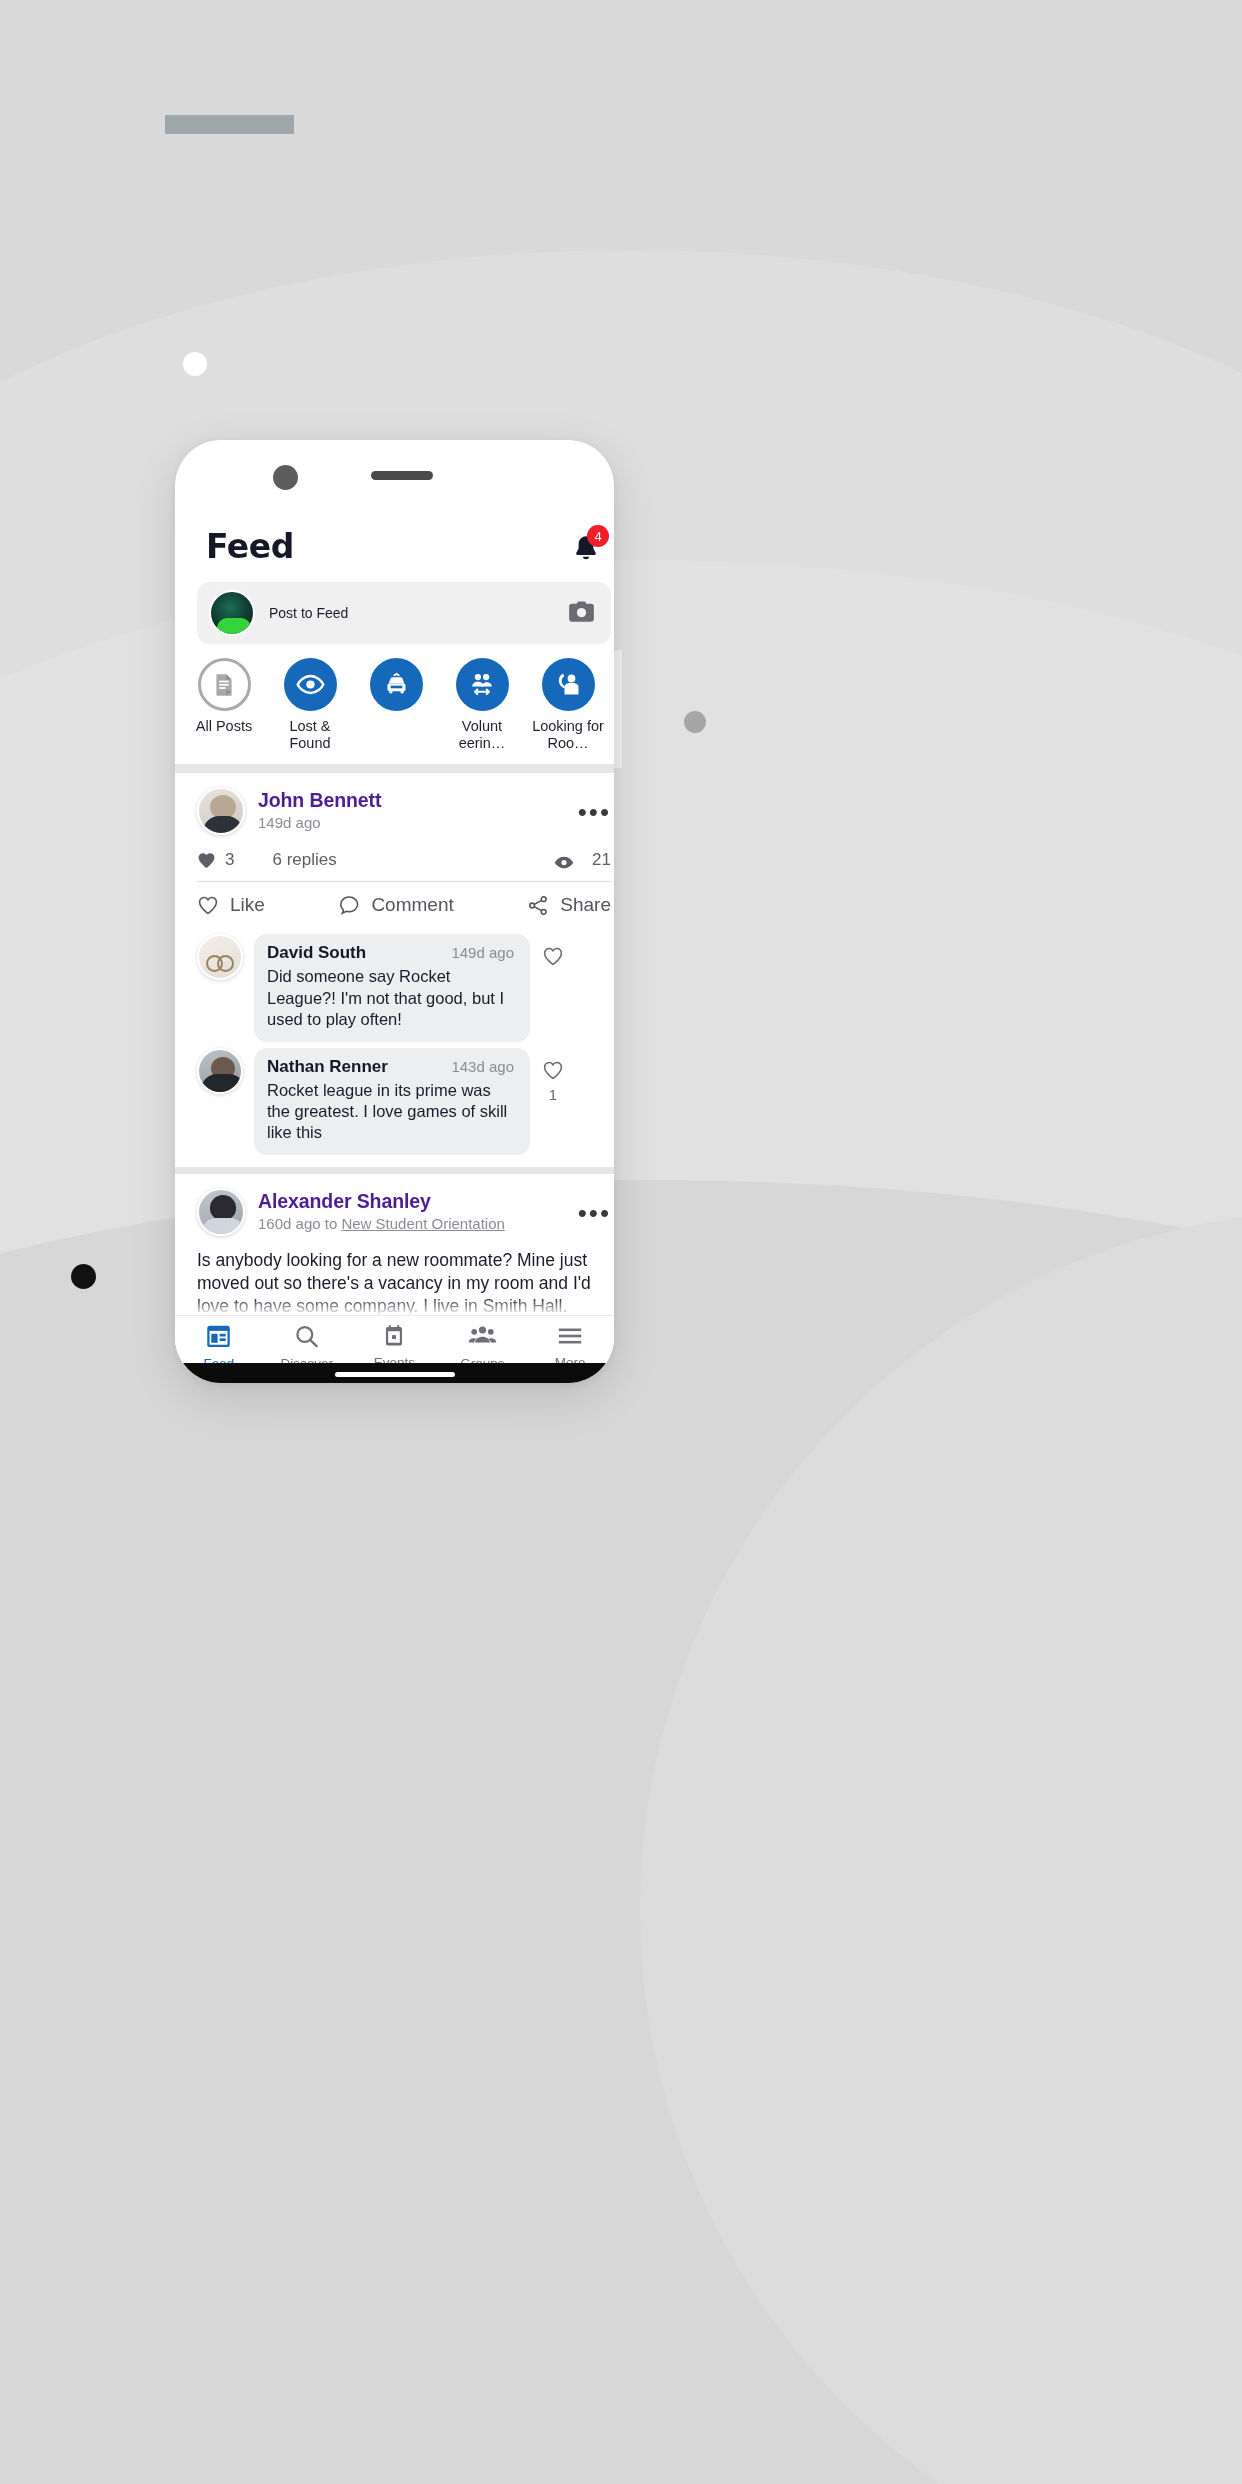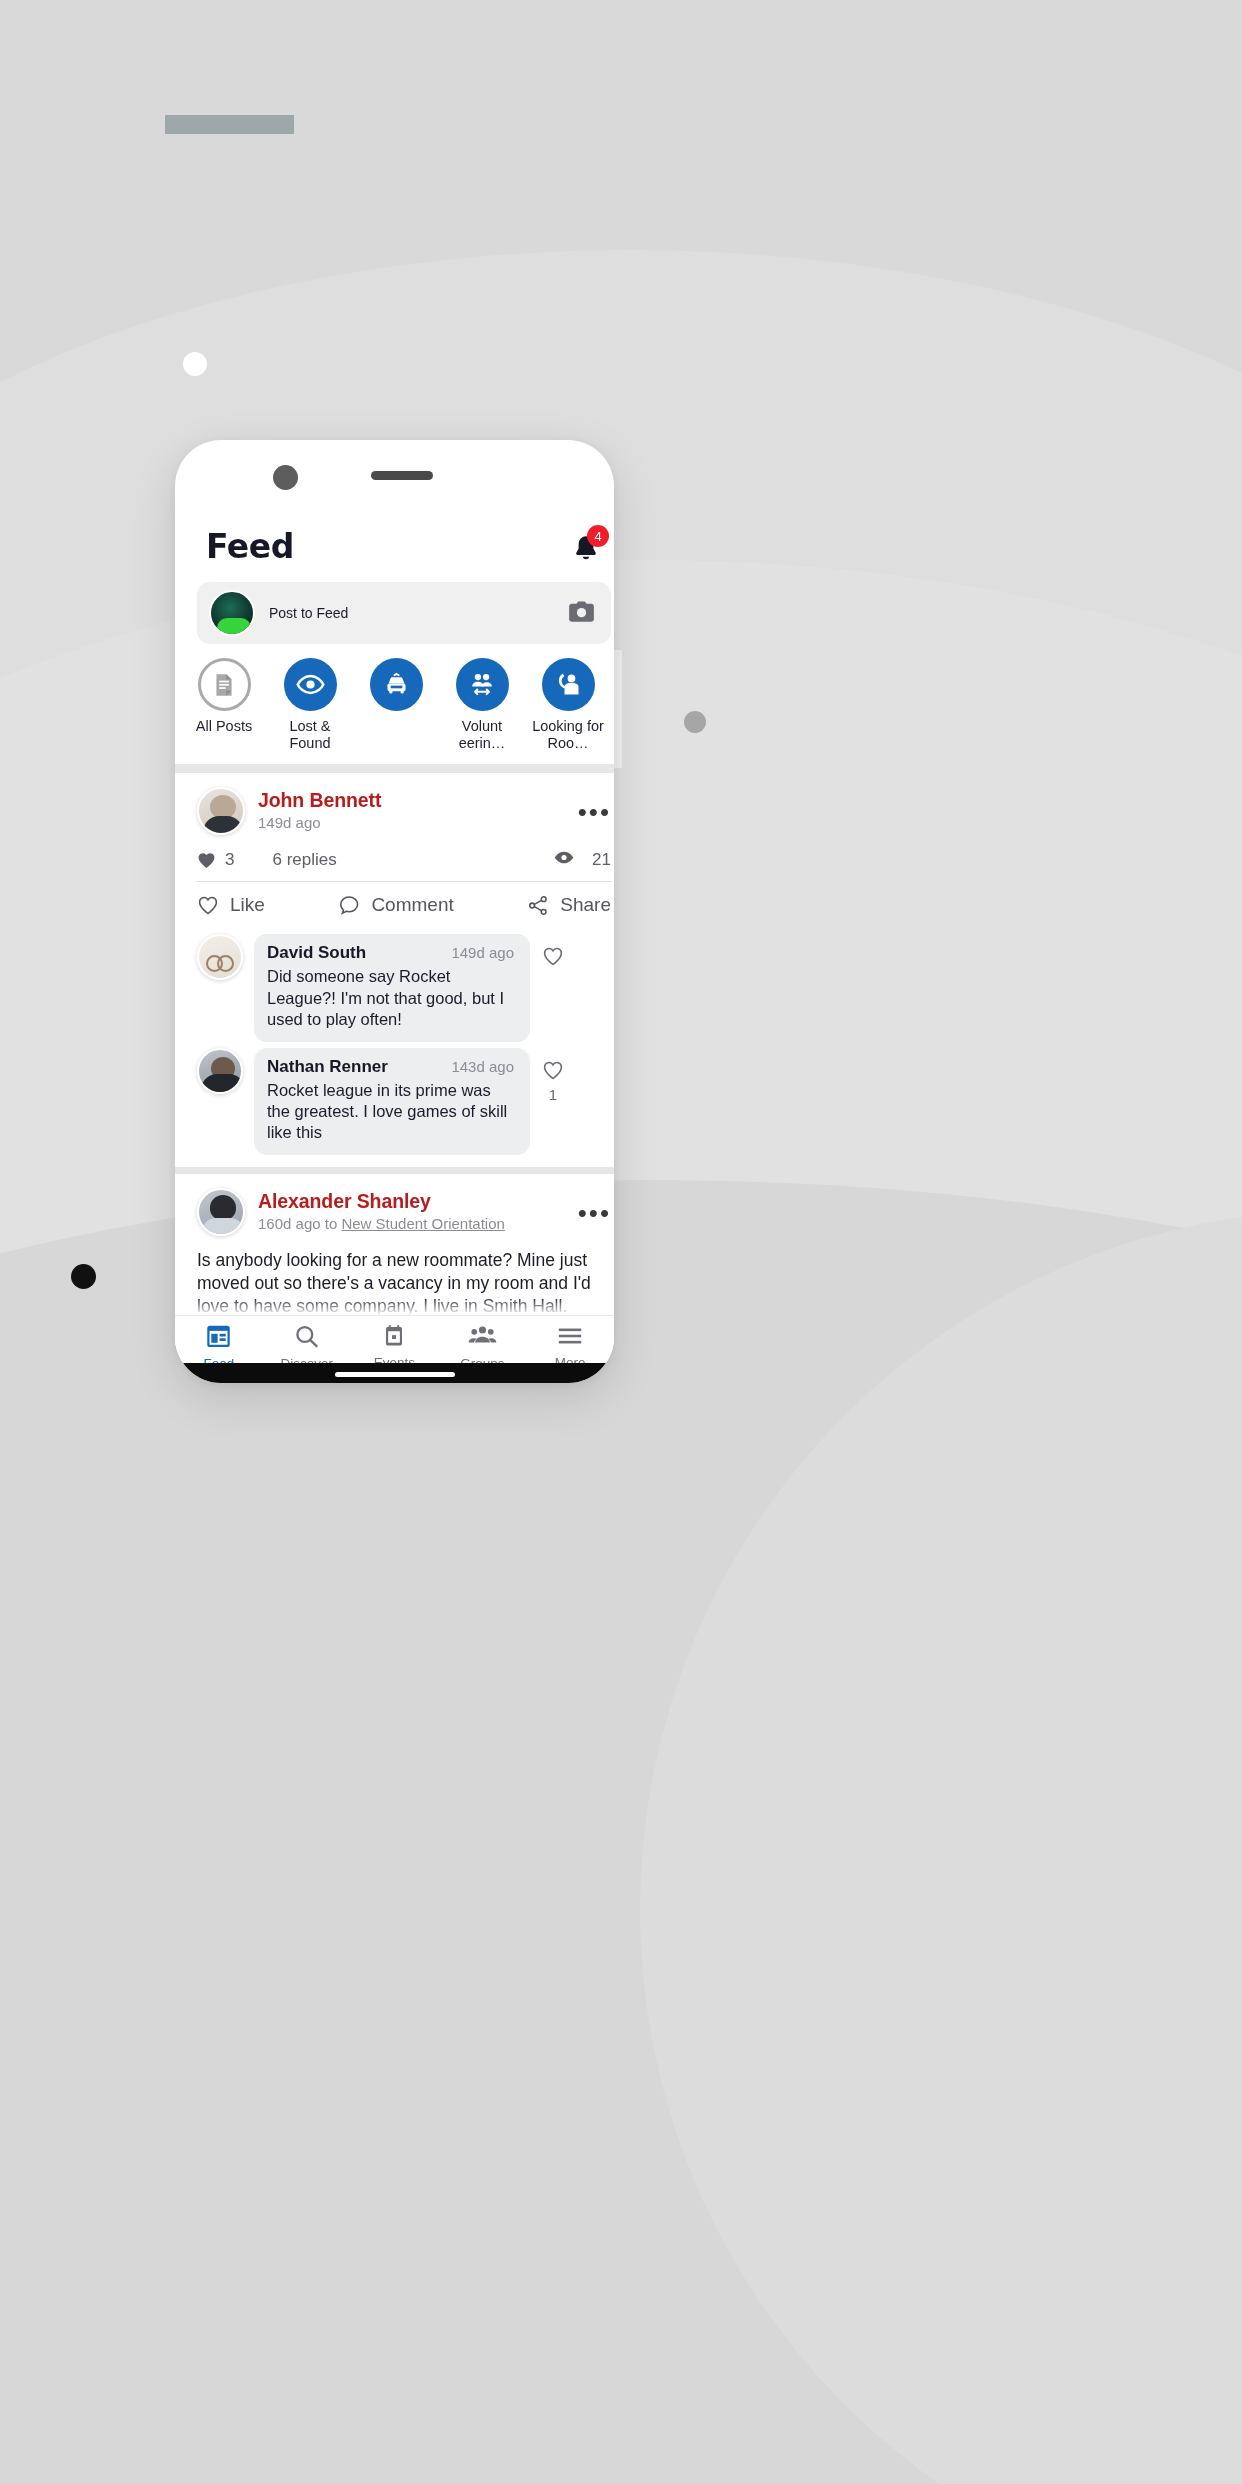--- a/index.html
+++ b/index.html
@@ -156,33 +156,33 @@
       border-radius:50%; background:#6d5a4c; }
   .av-nathan::after { content:""; position:absolute; left:2px; bottom:0; width:44px; height:18px;
       border-radius:16px 16px 0 0; background:#23262b; }
   .av-alex { background: linear-gradient(160deg,#c3c7cf 0%,#9aa0ab 100%); }
   .av-alex::before { content:""; position:absolute; left:11px; top:5px; width:26px; height:25px;
       border-radius:50% 50% 45% 45%; background:#2b2a30; }
   .av-alex::after { content:""; position:absolute; left:3px; bottom:0; width:42px; height:16px;
       border-radius:14px 14px 0 0; background:#cfd6dd; }
 
   .post-meta { flex: 1; margin-left: 13px; padding-top: 2px; }
-  .post-author { font-size: 19.5px; font-weight: 700; color: #b91c1c; letter-spacing: -0.1px; }
+  .post-author { font-size: 19.5px; font-weight: 700; color: #4c1d95; letter-spacing: -0.1px; }
   .post-time { font-size: 15px; color: #8c8c94; margin-top: 2px; }
   .post-time a { color: #8c8c94; text-decoration: underline; }
   .dots-btn { font-size: 26px; letter-spacing: 2px; color: #3a3a3a; padding-top: 10px; cursor: pointer; }
 
   .post-body { font-size: 17.5px; line-height: 1.33; color: #1a1c2b; margin-top: 13px; }
 
   .stats-row {
     display: flex; align-items: center; margin-top: 15px; font-size: 17px; color: #5e5e66;
   }
   .stat-like { display: flex; align-items: center; gap: 9px; }
   .stat-replies { margin-left: 38px; }
-  .stat-views { margin-left: auto; display: flex; align-items: flex-start; gap: 18px; }
+  .stat-views { margin-left: auto; display: flex; align-items: flex-end; gap: 18px; }
 
   .action-row {
     display: flex; align-items: center; justify-content: space-between;
     border-top: 1px solid #dcdcdc; margin-top: 11px; padding: 12px 0 12px 0;
   }
   .action { display: flex; align-items: center; gap: 11px; font-size: 19px; color: #55555d; }
 
   
   .comment { display: flex; align-items: flex-start; margin-top: 6px; }
   .comment .avatar { width: 46px; height: 46px; }

